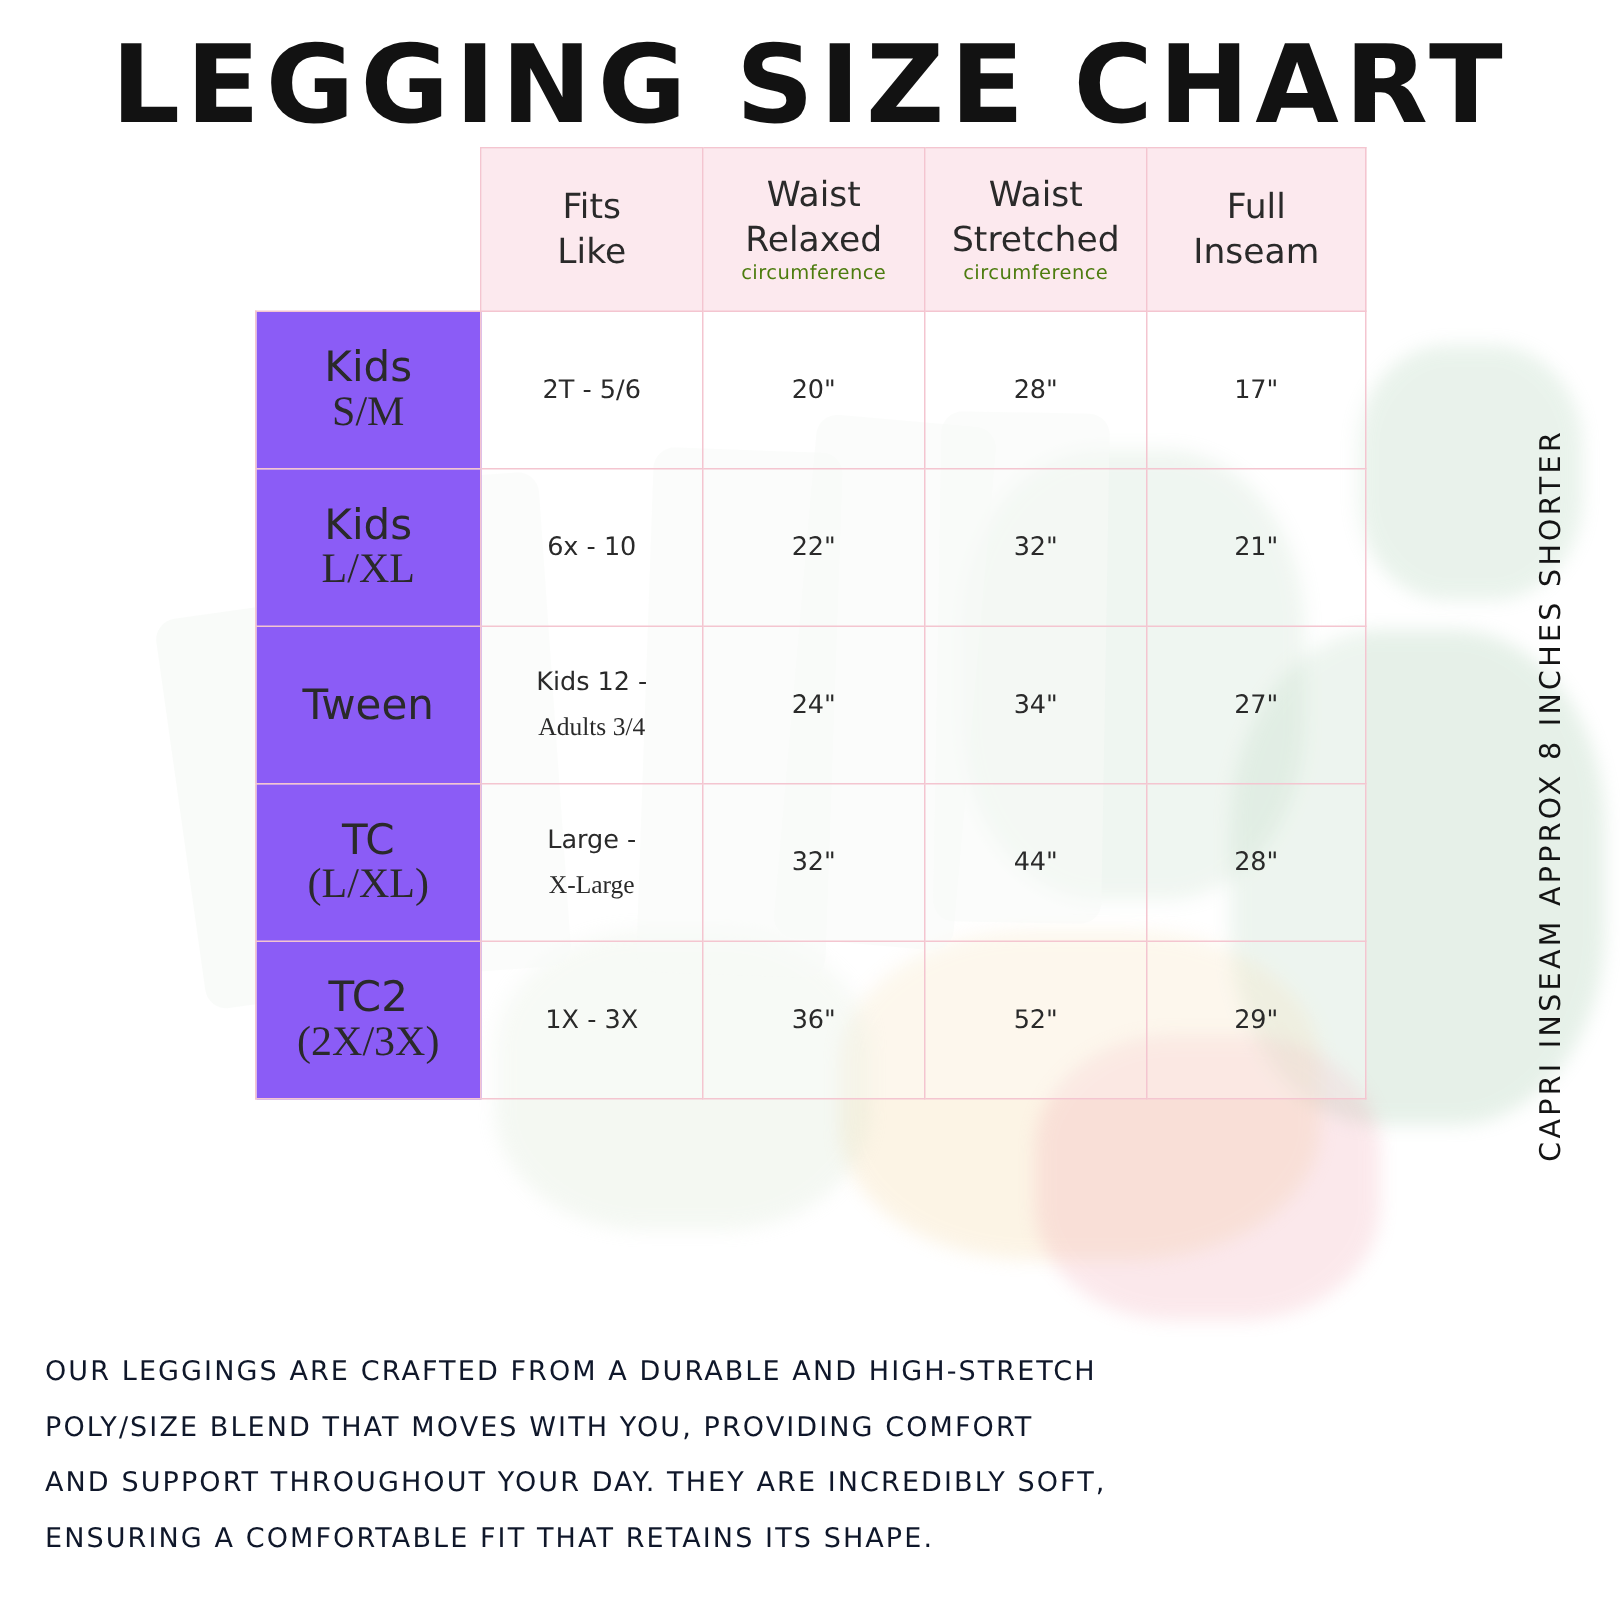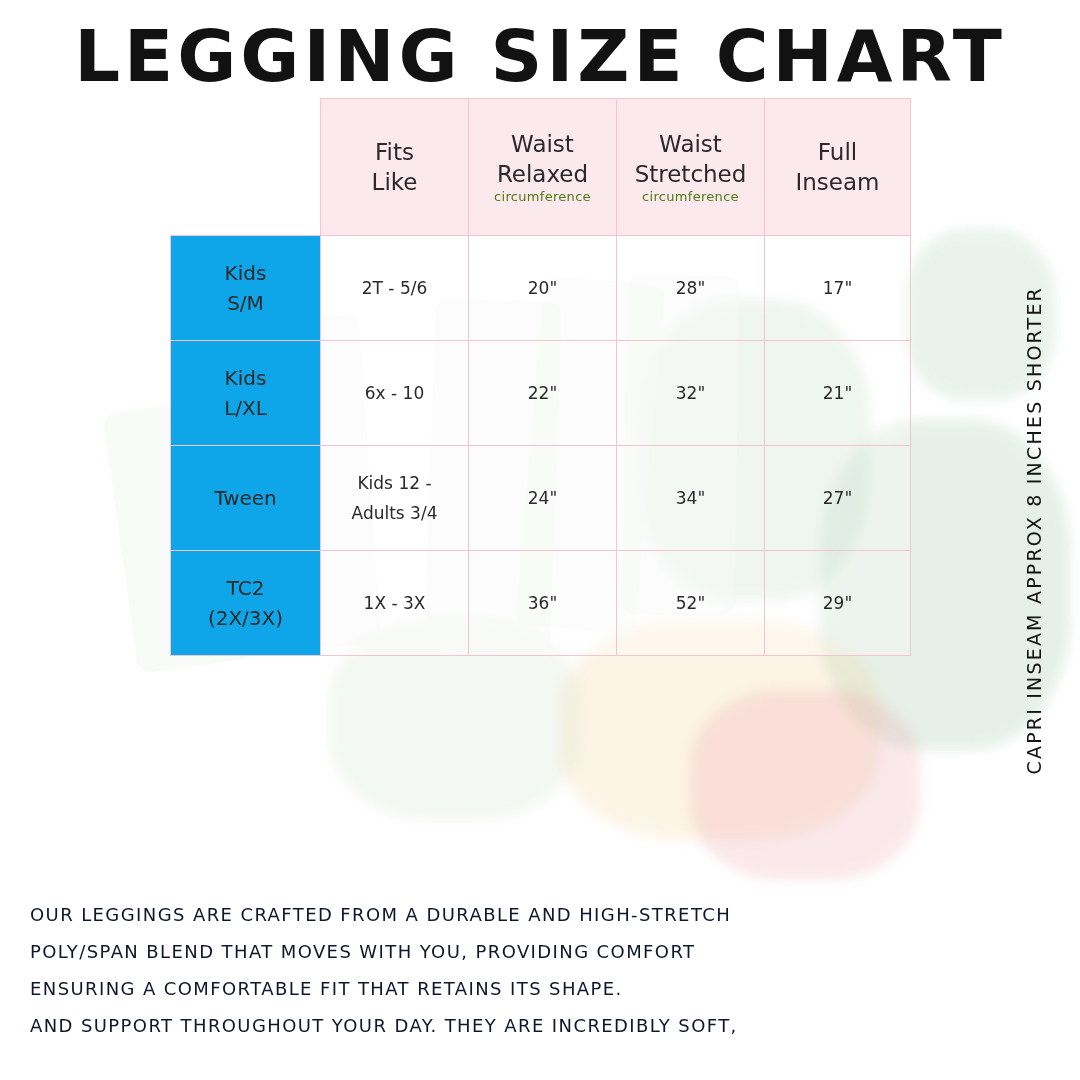--- a/index.html
+++ b/index.html
@@ -76,21 +76,21 @@
   col.c-fits   { width: 148px; }
   col.c-relax  { width: 148px; }
   col.c-stretch{ width: 148px; }
   col.c-inseam { width: 146px; }
 
   thead th {
     height: 100px;
     background: #fce9ee;
     font-size: 23px;
     line-height: 30px;
-    padding: 18px 4px;
+    padding: 4px 4px;
     margin-left: 32px;
   }
   thead th.blank {
     background: transparent;
     border: none;
   }
   thead th .sub {
     display: block;
     font-size: 13px;
     line-height: 16px;
@@ -99,25 +99,25 @@
   }
 
   tbody td {
     height: 96px;
     font-size: 17px;
     line-height: 30px;
     padding: 4px 6px;
     background: rgba(255,255,255,0.30);
   }
   tbody td.size-cell {
-    background: #0ea5e9;
-    font-size: 20px;
+    background: #8b5cf6;
+    font-size: 28px;
     line-height: 30px;
   }
-  tbody td .l2 { display: block; }
+  tbody td .l2 { display: block; font-family: Liberation Serif, serif; }
 
   
   #side-note {
     position: absolute;
     right: 26px;
     top: 250px;
     height: 560px;
     width: 40px;
     z-index: 5;
     display: flex;
@@ -240,20 +240,33 @@
         <td>
           <span>Kids 12 -</span>
           <span class="l2">Adults 3/4</span>
         </td>
         <td>24"</td>
         <td>34"</td>
         <td>27"</td>
       </tr>
 
 
+      <tr>
+        <td class="size-cell">
+          <span>TC</span>
+          <span class="l2">(L/XL)</span>
+        </td>
+        <td>
+          <span>Large -</span>
+          <span class="l2">X-Large</span>
+        </td>
+        <td>32"</td>
+        <td>44"</td>
+        <td>28"</td>
+      </tr>
 
       <tr>
         <td class="size-cell">
           <span>TC2</span>
           <span class="l2">(2X/3X)</span>
         </td>
         <td>
           <span>1X - 3X</span>
           <span class="l2"></span>
         </td>
@@ -265,16 +278,16 @@
     </tbody>
   </table>
 </div>
 
 <div id="side-note">
   <span>CAPRI INSEAM APPROX 8 INCHES SHORTER</span>
 </div>
 
 <div id="footer">
   <div>OUR LEGGINGS ARE CRAFTED FROM A DURABLE AND HIGH-STRETCH</div>
-  <div>POLY/SPAN BLEND THAT MOVES WITH YOU, PROVIDING COMFORT</div>
+  <div>POLY/SIZE BLEND THAT MOVES WITH YOU, PROVIDING COMFORT</div>
+  <div>AND SUPPORT THROUGHOUT YOUR DAY. THEY ARE INCREDIBLY SOFT,</div>
   <div>ENSURING A COMFORTABLE FIT THAT RETAINS ITS SHAPE.</div>
-  <div>AND SUPPORT THROUGHOUT YOUR DAY. THEY ARE INCREDIBLY SOFT,</div>
 </div>
 
 </body></html>

